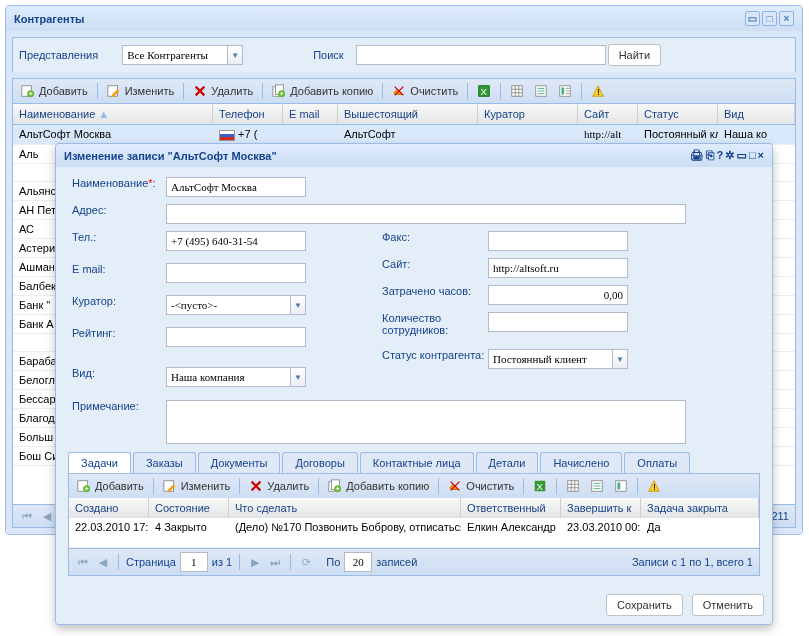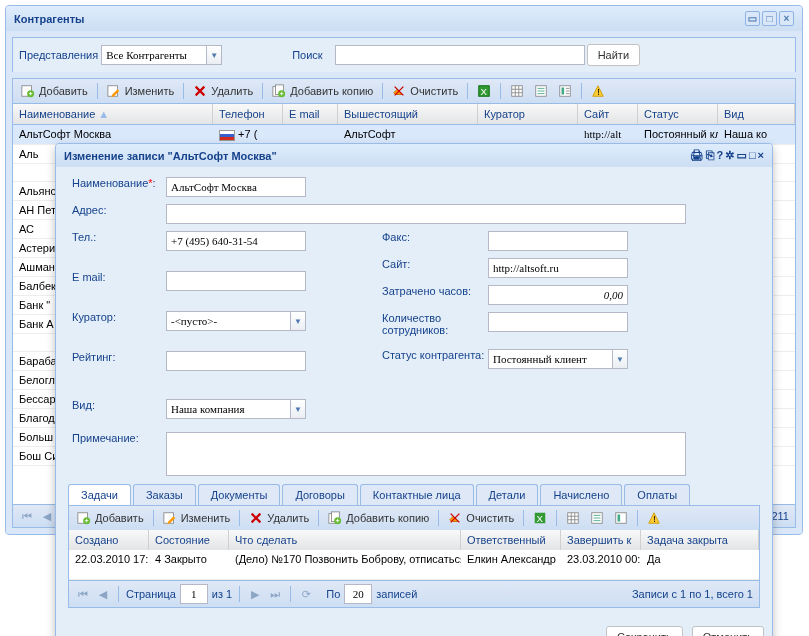--- a/index.html
+++ b/index.html
@@ -52,21 +52,21 @@
   <div class="titlebar">
     <span>Контрагенты</span>
     <div class="btns">
       <div class="wbtn">▭</div>
       <div class="wbtn">□</div>
       <div class="wbtn">×</div>
     </div>
   </div>
   <div class="body">
     <div class="row" style="background:#e4eef9;padding:6px;border:1px solid #99bbe8;border-bottom:none">
-      <span class="lbl" style="margin-right:3px">Представления</span>
+      <span class="lbl" style="margin-right:24px">Представления</span>
       <div class="combo">
         <input type="text" style="width: 105px;" readonly="" value="Все Контрагенты">
         <div class="arrow">▼</div>
       </div>
       <span class="lbl" style="margin-left:70px;margin-right:12px">Поиск</span>
       <input type="text" style="width: 250px;">
       <button class="btn" style="margin-left:2px">Найти</button>
     </div>
 
     <div class="toolbar">
@@ -368,21 +368,21 @@
       <div class="fcol">
         <div class="frow">
             <span class="flbl"><span>Наименование</span><span style="color:red">*</span>:</span>
             <input type="text" style="width: 140px;" value="АльтСофт Москва">
           </div>
         <div class="frow">
             <span class="flbl">Адрес:</span>
             <input type="text" style="width: 520px;">
           </div>
         <div style="display:flex;gap:20px">
-          <div style="width:290px;display:flex;flex-direction:column;gap:18px">
+          <div style="width:290px;display:flex;flex-direction:column;gap:10px">
             <div class="frow">
                 <span class="flbl">Тел.:</span>
                 <input type="text" style="width: 140px;" value="+7 (495) 640-31-54">
               </div>
             <div class="frow">
                 <span class="flbl">E mail:</span>
                 <input type="text" style="width: 140px;">
               </div>
             <div class="frow">
                 <span class="flbl">Куратор:</span>
@@ -407,21 +407,21 @@
             <div class="frow">
                 <span class="flbl" style="width:110px">Факс:</span>
                 <input type="text" style="width: 140px;">
               </div>
             <div class="frow">
                 <span class="flbl" style="width:110px">Сайт:</span>
                 <input type="text" style="width: 140px;" value="http://altsoft.ru">
               </div>
             <div class="frow">
                 <span class="flbl" style="width:110px">Затрачено часов:</span>
-                <input type="text" style="width: 140px; text-align: right; font-style: italic;" value="0,00">
+                <input type="text" style="width: 140px; text-align: right;" value="0,00">
               </div>
             <div class="frow">
                 <span class="flbl" style="width:110px">Количество сотрудников:</span>
                 <input type="text" style="width: 140px;">
               </div>
             <div class="frow" style="margin-top:8px">
                 <span class="flbl" style="width:110px">Статус контрагента:</span>
                 <div class="combo">
                   <input type="text" style="width: 124px;" readonly="" value="Постоянный клиент">
                   <div class="arrow">▼</div>

